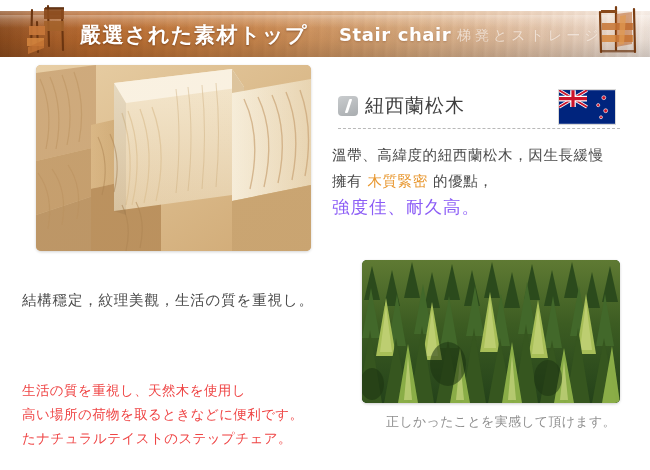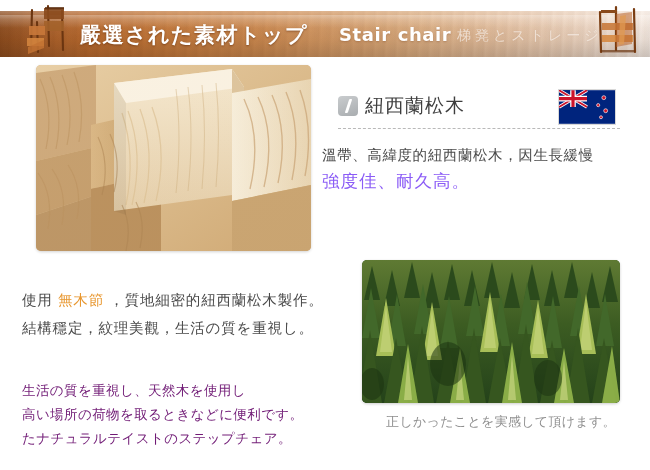--- a/index.html
+++ b/index.html
@@ -154,21 +154,21 @@
 
   .divider {
     position: absolute;
     left: 338px; top: 128px;
     width: 282px; height: 0;
     border-top: 1px dashed #b9b9b9;
   }
 
   .info-body {
     position: absolute;
-    left: 322px; top: 142px;
+    left: 332px; top: 142px;
     width: 300px;
     font-size: 14.5px;
     color: #4a4a4a;
     line-height: 26px;
     letter-spacing: 0.6px;
   }
   .hl-orange  { color: #e8972f; }
   .hl-orange-lg {
     color: #8b5cf6;
     font-size: 17.5px;
@@ -184,21 +184,21 @@
     color: #4a4a4a;
     line-height: 28px;
     letter-spacing: 0.8px;
   }
 
   .left-text-jp {
     position: absolute;
     left: 22px; top: 378px;
     width: 330px;
     font-size: 13.5px;
-    color: #701a75;
+    color: #ef4444;
     line-height: 24px;
     letter-spacing: 0.4px;
     font-family: "DejaVu Serif", "Liberation Serif", serif;
   }
 
   
   .forest-photo {
     position: absolute;
     left: 362px; top: 260px;
     width: 258px; height: 143px;
@@ -372,29 +372,29 @@
         <circle cx="50" cy="22" r="2.1"></circle>
         <circle cx="45" cy="29" r="1.6"></circle>
       </g>
     </svg>
   </div>
 
   <div class="divider"></div>
 
   <div class="info-body">
     <div>溫帶、高緯度的紐西蘭松木，因生長緩慢</div>
+    <div>
+      <span>擁有</span>
+      <span class="hl-orange">木質緊密</span>
+      <span>的優點，</span>
+    </div>
     <div class="hl-orange-lg">強度佳、耐久高。</div>
   </div>
 
   <div class="left-text">
-    <div>
-      <span>使用</span>
-      <span class="hl-orange">無木節</span>
-      <span>，質地細密的紐西蘭松木製作。</span>
-    </div>
     <div>結構穩定，紋理美觀，生活の質を重視し。</div>
   </div>
 
   <div class="left-text-jp">
     <div>生活の質を重視し、天然木を使用し</div>
     <div>高い場所の荷物を取るときなどに便利です。</div>
     <div>たナチュラルテイストのステップチェア。</div>
   </div>
 
   <div class="forest-photo">

